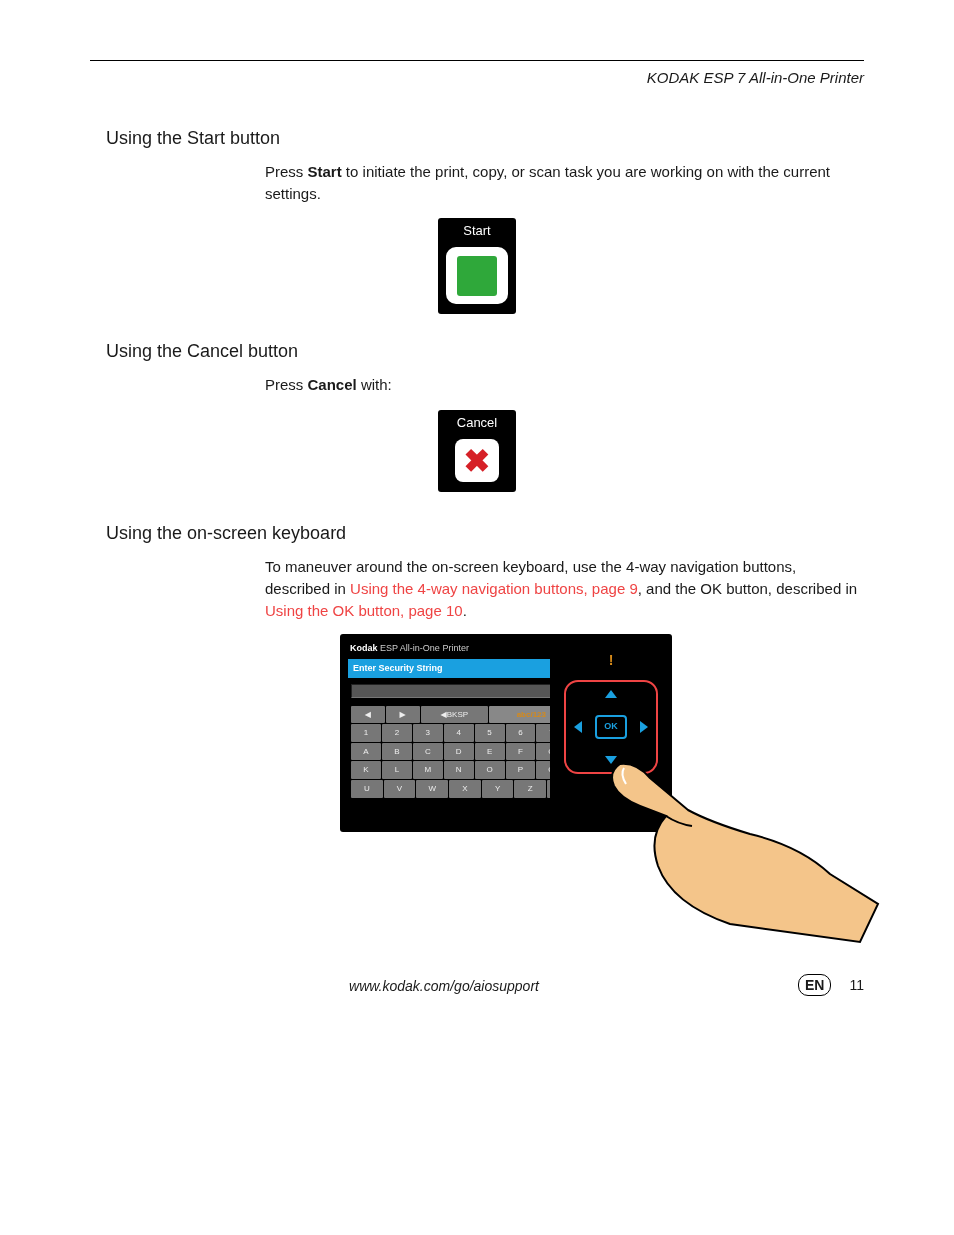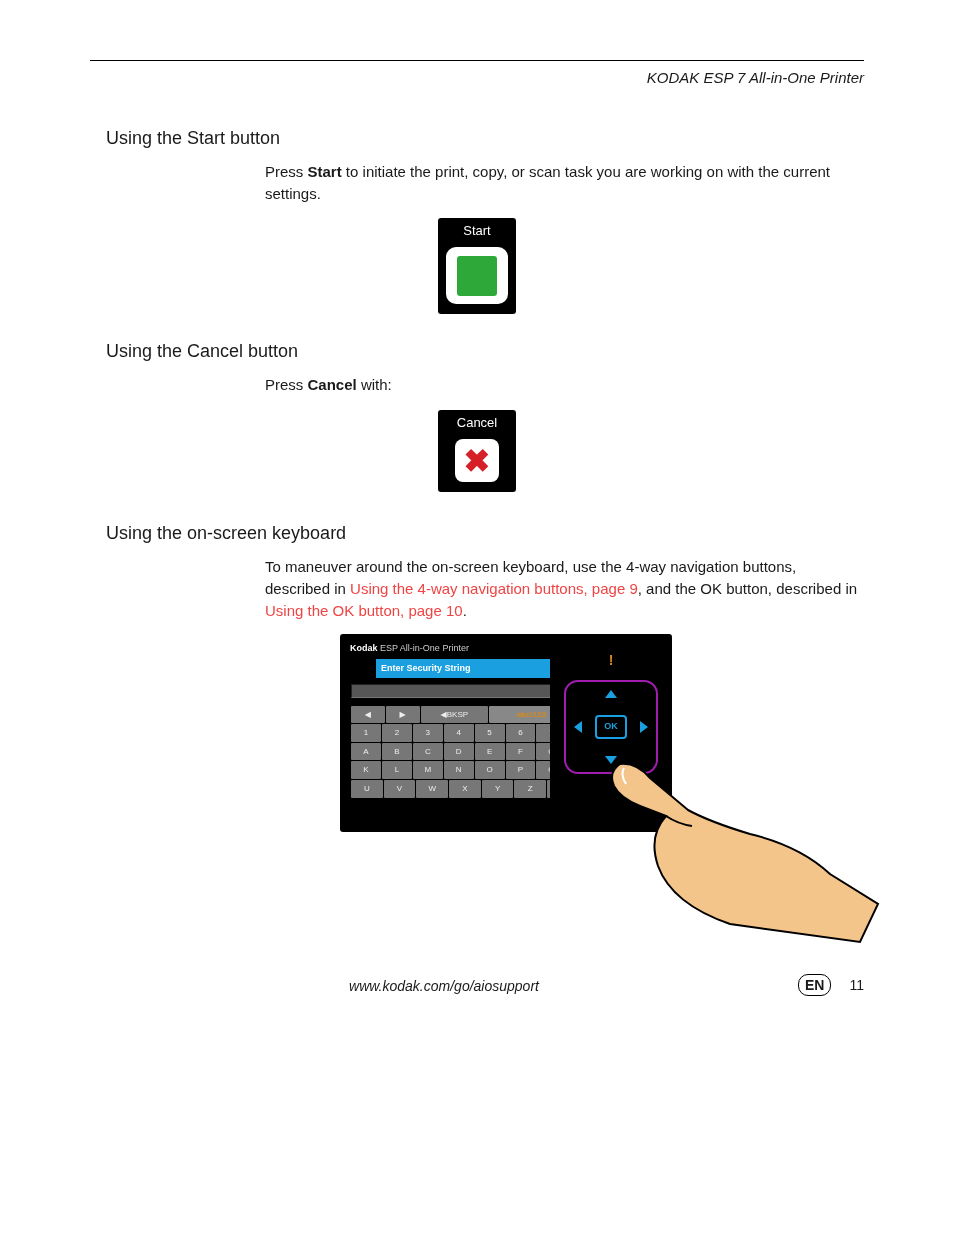--- a/index.html
+++ b/index.html
@@ -71,41 +71,41 @@
 
   
   .kb-wrap { position: relative; width: 512px; margin: 12px 0 0 250px; height: 310px; }
   .kb-panel {
     position:absolute; left:0; top:0;
     width: 330px; height: 198px; background:#000; border-radius:3px;
     padding: 8px; font-size: 9px;
   }
   .kb-brand { color:#ccc; margin-bottom:4px; padding-left:2px; }
   .kb-brand .bold { color:#fff; font-weight:bold; }
-  .kb-titlebar { background:#1aa0e0; color:#fff; font-weight:bold; padding:3px 5px; font-size:9px;margin-left:28px; }
+  .kb-titlebar { background:#1aa0e0; color:#fff; font-weight:bold; padding:3px 5px; font-size:9px; }
   .kb-inputbar { background:#565656; height:14px; margin:6px 3px 8px 3px; border:1px inset #777; }
   .kb-rows { display:flex; flex-direction:column; gap:1px; padding:0 3px; }
   .kb-row { display:flex; gap:1px; }
   .kb-key {
     flex: 1 1 0;
     background:#777; color:#eee; text-align:center;
     font-size:8px; padding:3px 0; border-radius:1px;
   }
   .kb-key.w2 { flex: 2 1 0; }
   .kb-key.w25 { flex: 2.5 1 0; }
   .kb-key.hl { background:#888; color:#d68a1a; font-weight:bold; }
 
   .nav-panel {
     position:absolute; left: 210px; top:0;
     width:122px; height:198px; background:#000; border-radius:3px;
     display:flex; flex-direction:column; align-items:center; padding-top:16px;
   }
   .nav-exclaim { color:#d68a1a; font-weight:bold; font-size:14px; margin-bottom:10px; }
   .nav-pad {
-    width: 94px; height: 94px; border:2px solid #a21caf; border-radius:14px;
+    width: 94px; height: 94px; border:2px solid #ef4444; border-radius:14px;
     position: relative;
   }
   .nav-ok {
     position:absolute; left:50%; top:50%; transform:translate(-50%,-50%);
     width:32px; height:24px; border:2px solid #1aa0e0; border-radius:4px;
     color:#1aa0e0; font-size:9px; font-weight:bold; display:flex; align-items:center; justify-content:center;
   }
   .tri { position:absolute; width:0; height:0; }
   .tri.up { left:50%; top:8px; transform:translateX(-50%);
     border-left:6px solid transparent; border-right:6px solid transparent; border-bottom:8px solid #1aa0e0; }

